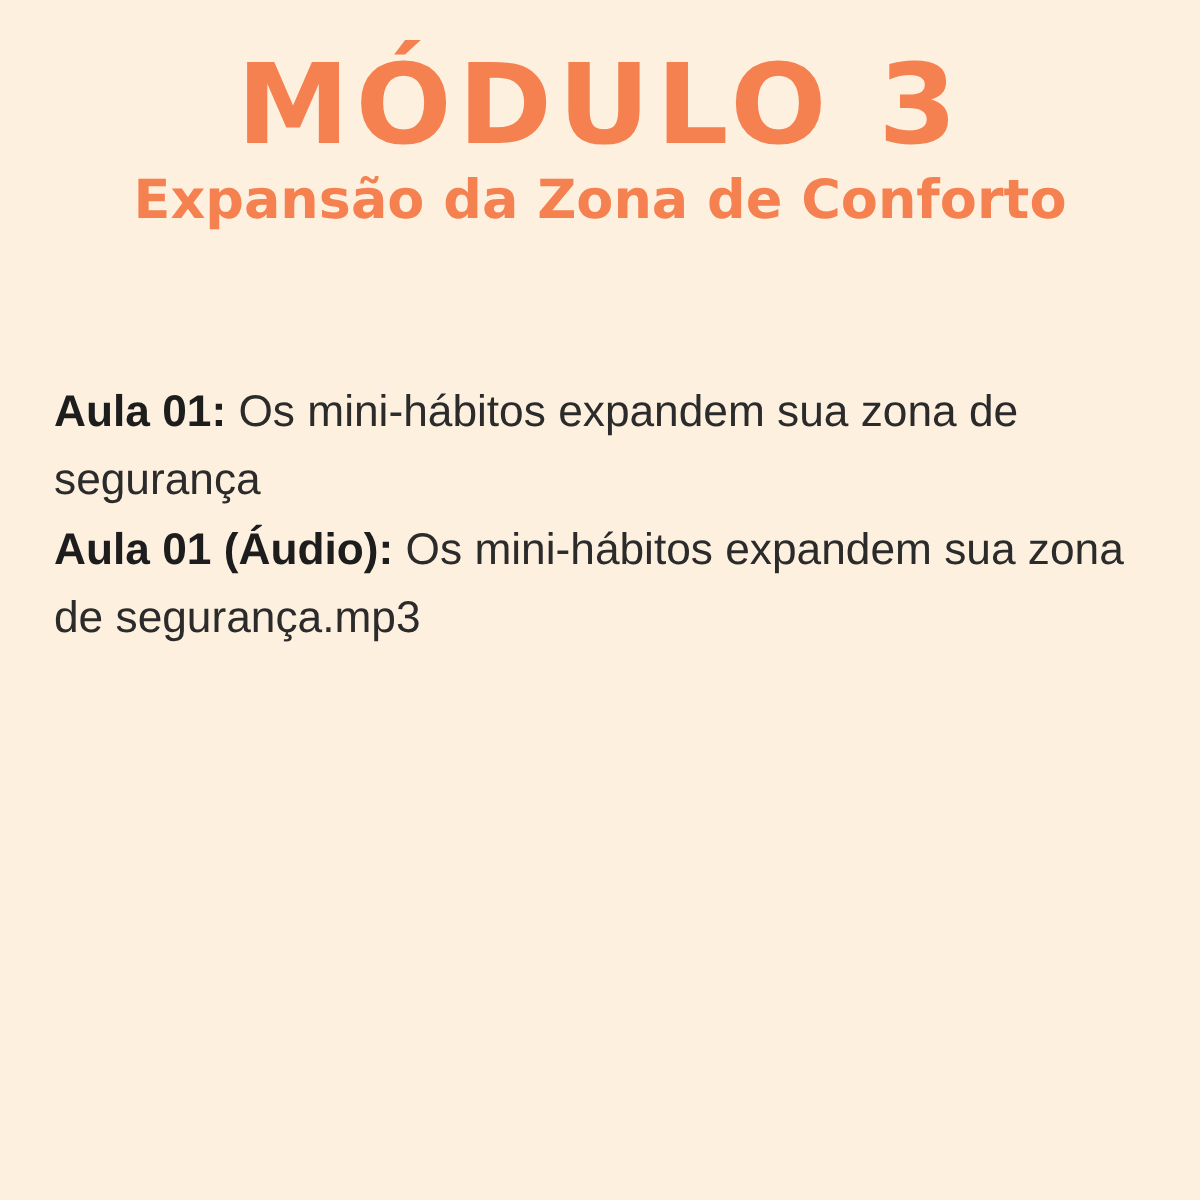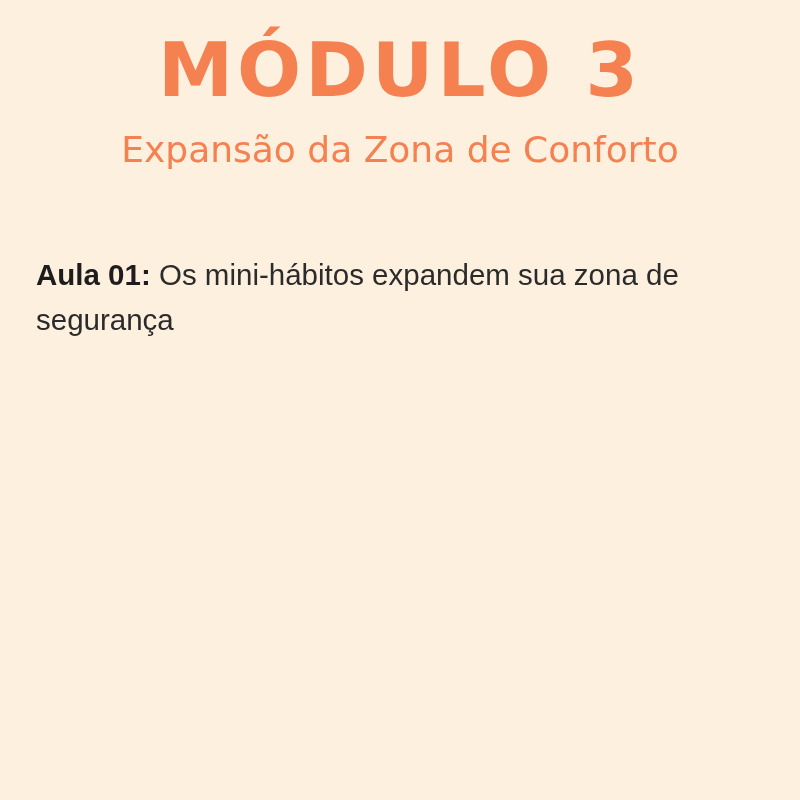--- a/index.html
+++ b/index.html
@@ -29,24 +29,24 @@
     font-weight: 700;
     font-size: 74px;
     letter-spacing: 4px;
     color: #f58050;
     line-height: 1.05;
     margin: 0;
     transform: scaleX(1.02);
   }
   .module-subtitle {
     font-family: "DejaVu Sans", sans-serif;
-    font-weight: 400;
+    font-weight: 700;
     font-size: 36px;
     color: #f58050;
-    margin: 20px 0 0 0;
+    margin: 4px 0 0 0;
     line-height: 1.1;
     letter-spacing: 0px;
   }
   .lessons {
     margin: 0;
     padding: 0;
     list-style: none;
     position: absolute;
     top: 252px;
     left: 36px;
@@ -76,15 +76,19 @@
   <div class="header">
     <h1 class="module-title">MÓDULO 3</h1>
     <h2 class="module-subtitle">Expansão da Zona de Conforto</h2>
   </div>
 
   <ul class="lessons">
     <li class="lesson">
       <span class="lesson-label">Aula 01:</span>
       <span class="lesson-text">Os mini-hábitos expandem sua zona de segurança</span>
     </li>
+    <li class="lesson">
+      <span class="lesson-label">Aula 01 (Áudio):</span>
+      <span class="lesson-text">Os mini-hábitos expandem sua zona de segurança.mp3</span>
+    </li>
   </ul>
 
 </div>
 
 </body></html>

